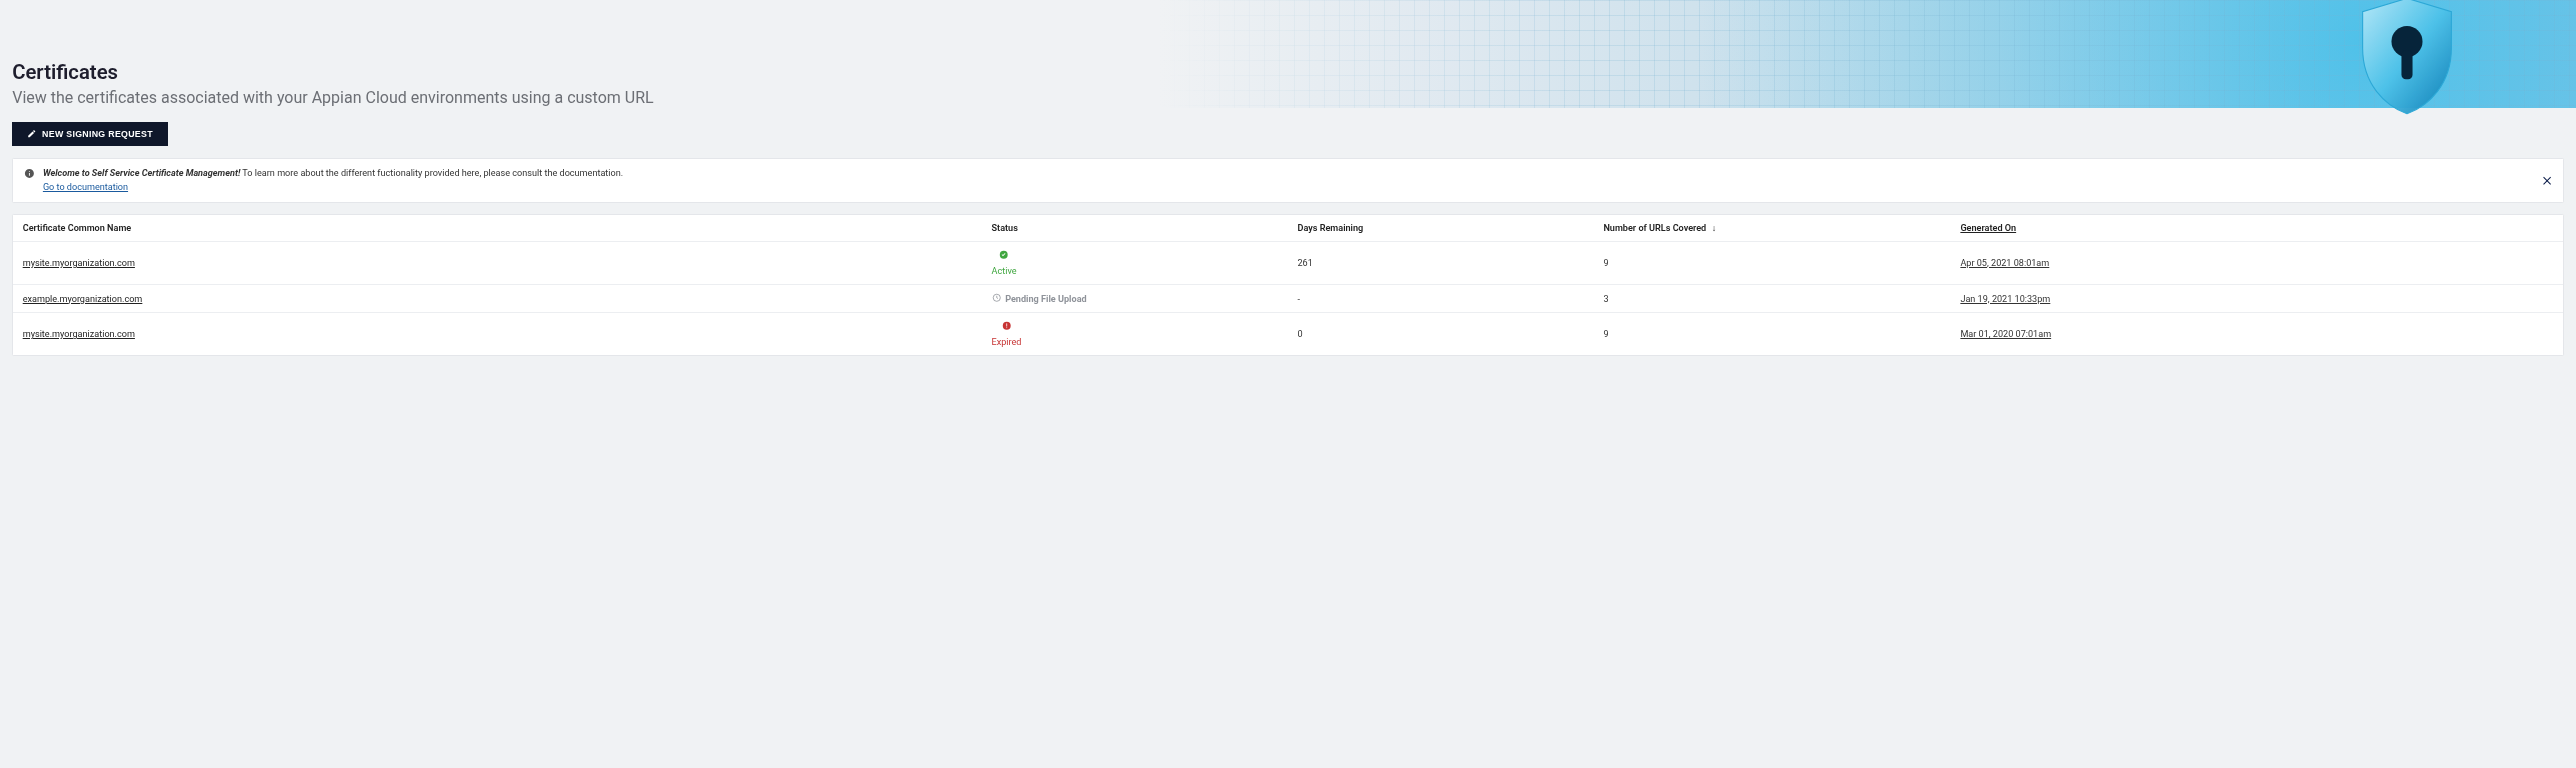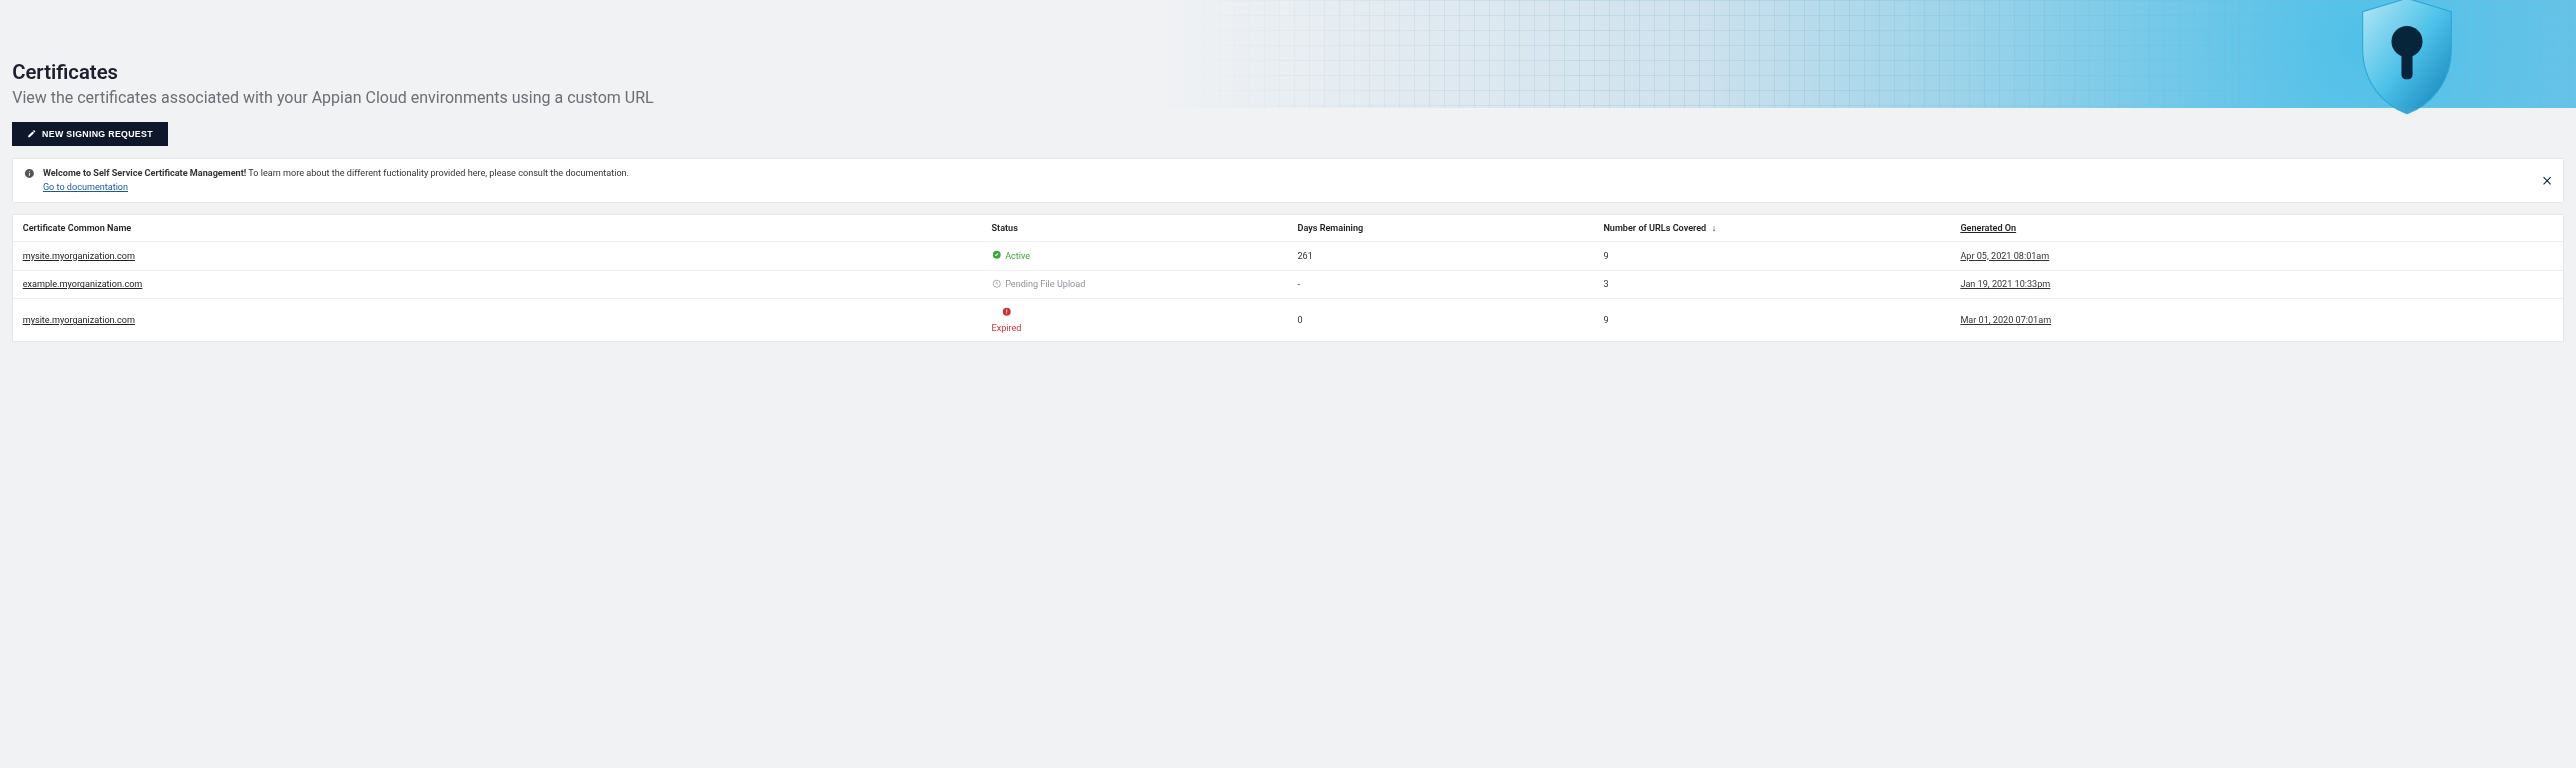--- a/index.html
+++ b/index.html
@@ -89,21 +89,21 @@
     position: relative;
     margin-bottom: 10.8px;
   }
   .alert .info-icon {
     width: 10.8px; height: 10.8px;
     color: #555;
     flex-shrink: 0;
     margin-top: 1.4px;
   }
   .alert-body { flex: 1; font-size: 9.1px; color: #333; line-height: 1.4; }
-  .alert-body strong { font-weight: 700; }
+  .alert-body strong { font-weight: 700; font-style: italic; }
   .alert-body a { display: block; color: #1a5a9e; text-decoration: underline; margin-top: 1.4px; }
   .alert-close {
     position: absolute;
     right: 9.5px;
     top: 50%;
     transform: translateY(-50%);
     width: 12.2px; height: 12.2px;
     cursor: pointer;
     color: #0b1c49;
   }
@@ -126,22 +126,22 @@
     color: #222;
     font-weight: 600;
     background: #fff;
     margin-left: 27px;
   }
   th.right, td.right { text-align: left; text-decoration: underline; }
   tbody tr:last-child td { border-bottom: none; }
   .cert-link { color: #222; text-decoration: underline; }
   .status { display: inline-flex; align-items: center; gap: 4.1px; }
   .status svg { width: 9.5px; height: 9.5px; flex-shrink: 0; }
-  .status-active { color: #3fa63f; }
-  .status-pending { color: #8f939a; }
+  .status-active { color: #3fa63f; flex-direction: column; }
+  .status-pending { color: #8f939a; font-weight: bold; }
   .status-expired { color: #c73434; flex-direction: column; }
   .sort-ind { display:inline-block; margin-left: 5.4px; font-weight: 700; color:#222; }
 </style>
 </head>
 <body>
 
 <div class="header-region">
   <div class="header-art"></div>
   <svg class="shield" viewBox="0 0 100 110">
     <defs>

